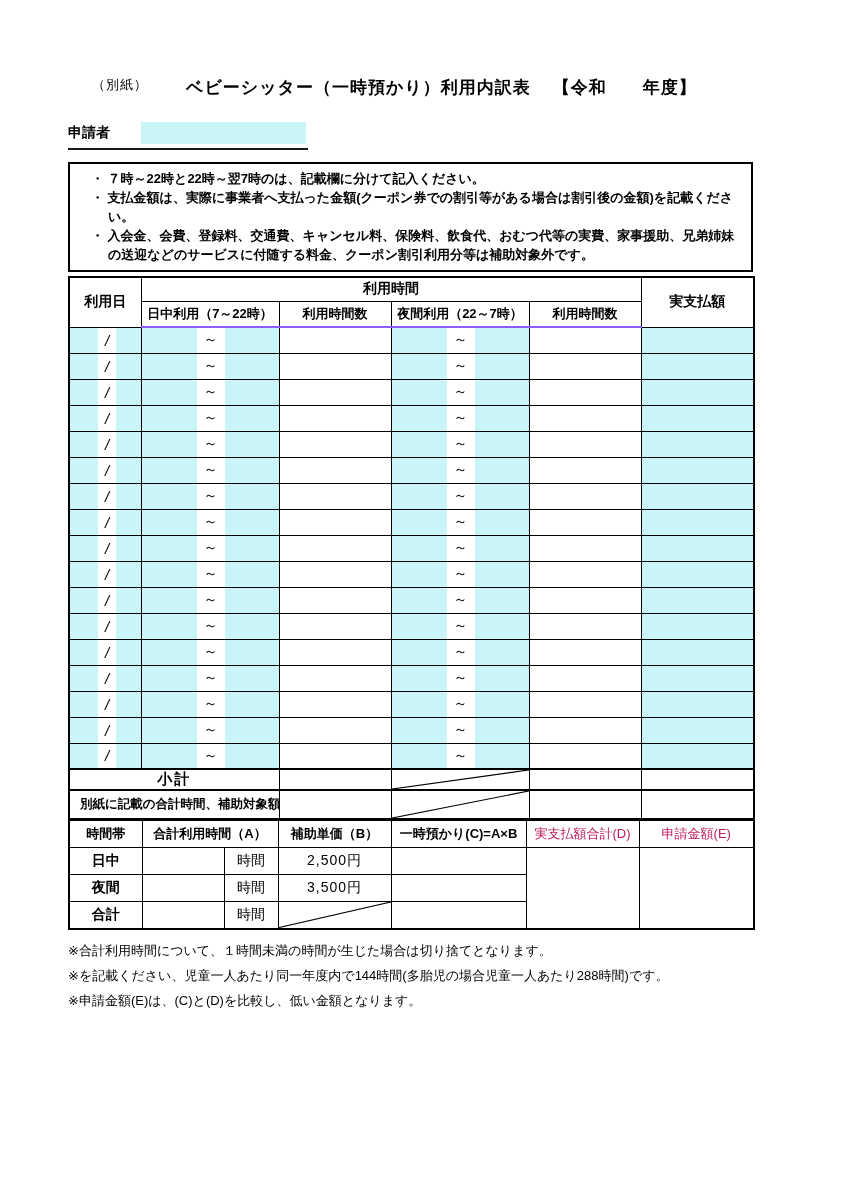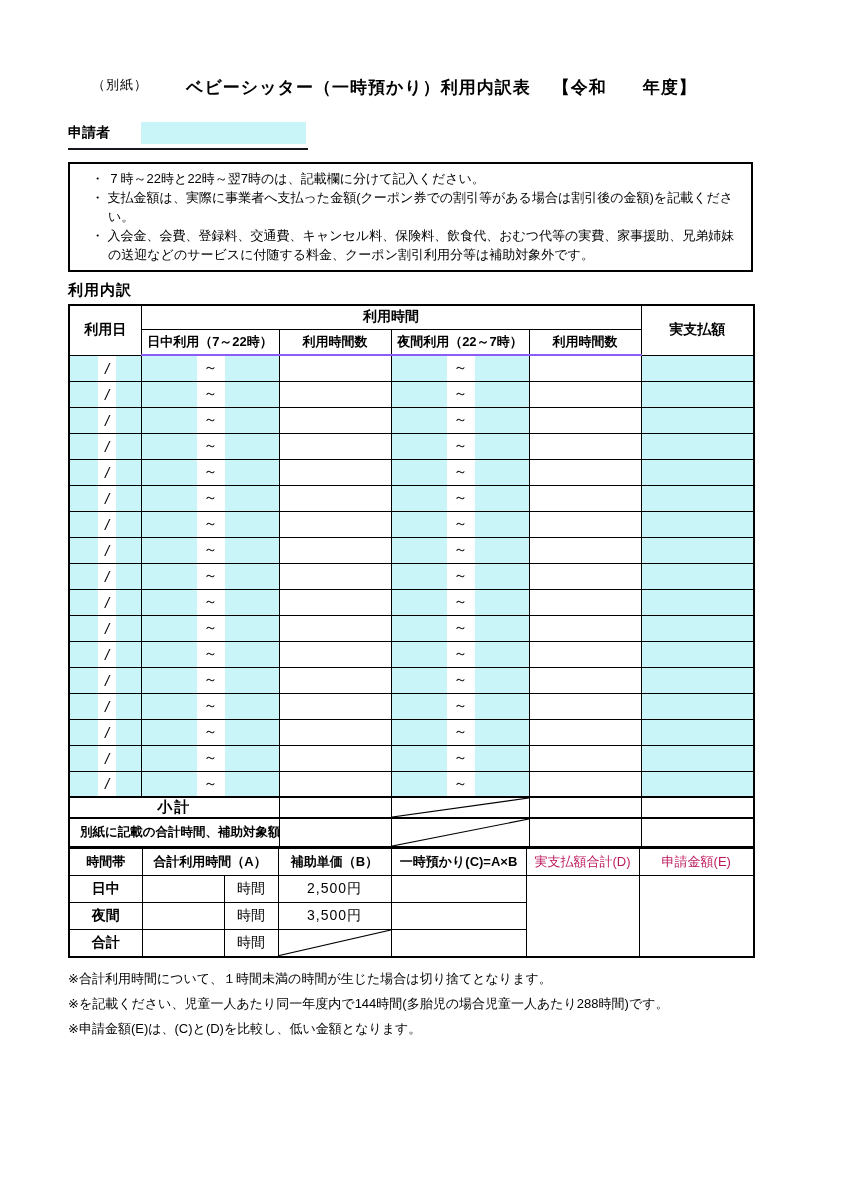--- a/index.html
+++ b/index.html
@@ -31,21 +31,21 @@
     background: #c9f4f8; margin-left: 27px;
   }
   .field-note { font-size: 13px; font-weight: bold; margin-left: 21px; padding-bottom: 6px; white-space: nowrap; }
 
   
   .notice-box {
     margin-top: 12px; border: 2px solid #000;
     padding: 5px 8px 6px 8px; width: 685px;
   }
   .notice-line {
-    font-size: 13px; font-weight: normal; line-height: 19px;
+    font-size: 13px; font-weight: bold; line-height: 19px;
     padding-left: 30px; text-indent: -17px;
   }
 
   
   .section-title { margin-top: 9px; font-size: 15px; font-weight: bold; letter-spacing: 1px; }
 
   
   table { border-collapse: collapse; table-layout: fixed; width: 685px; }
   td { border: 1px solid #000; text-align: center; vertical-align: middle; overflow: hidden; }
   .usage-table { margin-top: 4px; border: 2px solid #000; }
@@ -106,21 +106,20 @@
     </span>
   </div>
 
 
   <div class="notice-box">
     <div class="notice-line">・ ７時～22時と22時～翌7時のは、記載欄に分けて記入ください。</div>
     <div class="notice-line">・ 支払金額は、実際に事業者へ支払った金額(クーポン券での割引等がある場合は割引後の金額)を記載ください。</div>
     <div class="notice-line">・ 入会金、会費、登録料、交通費、キャンセル料、保険料、飲食代、おむつ代等の実費、家事援助、兄弟姉妹の送迎などのサービスに付随する料金、クーポン割引利用分等は補助対象外です。</div>
   </div>
 
-  <div class="section-title">利用内訳</div>
 
   <table class="usage-table">
     <colgroup>
       <col style="width:72px">
         <col style="width:138px">
         <col style="width:112px">
       <col style="width:138px">
         <col style="width:112px">
         <col style="width:113px">
     </colgroup>

